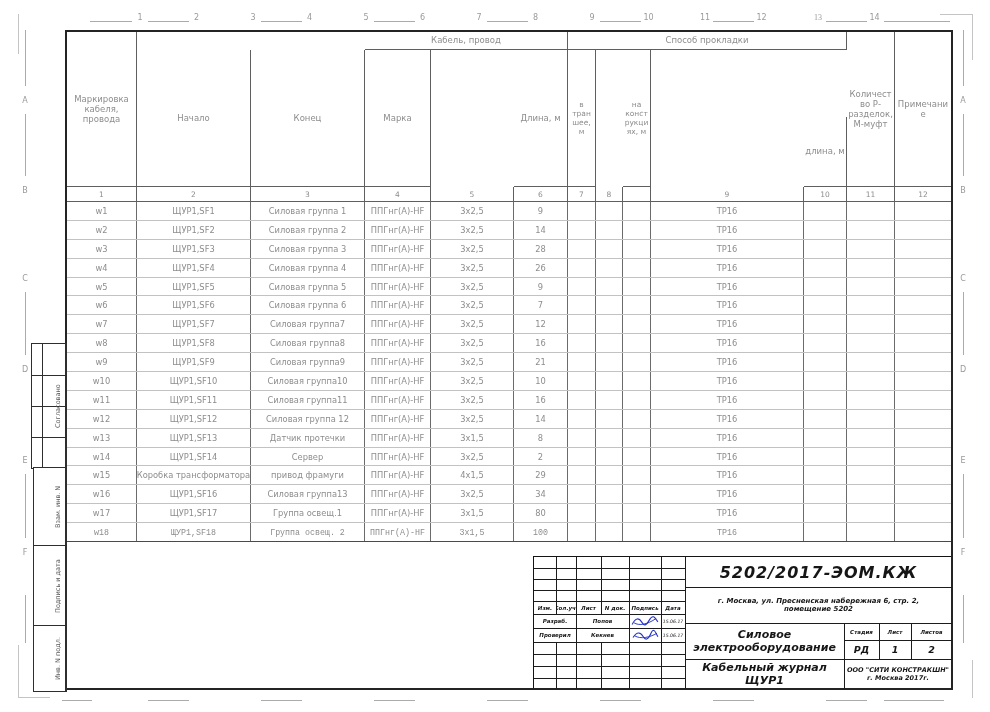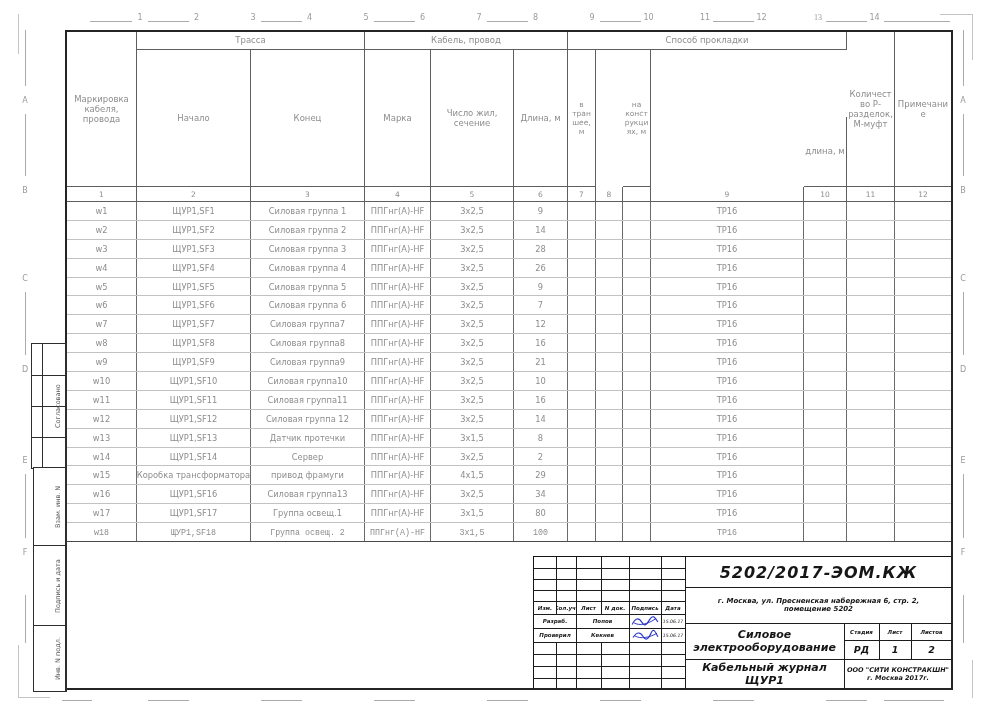--- a/index.html
+++ b/index.html
@@ -55,29 +55,27 @@
   .sig svg{display:block;}
 </style>
 </head>
 <body>
 <div id="sheet">
 
 <div id="frame">
 
   <div id="thead">
     <div class="th" style="grid-column:1;grid-row:1/4">Маркировка кабеля, провода</div>
-    <div class="th" style="grid-column:2/4;grid-row:1">Трасса</div>
     <div class="th" style="grid-column:4/7;grid-row:1">Кабель, провод</div>
     <div class="th" style="grid-column:7/12;grid-row:1">Способ прокладки</div>
     <div class="th" style="grid-column:12;grid-row:1/4">Количество Р-разделок, М-муфт</div>
     <div class="th no-r" style="grid-column:13;grid-row:1/4">Примечание</div>
     <div class="th" style="grid-column:2;grid-row:2/4">Начало</div>
     <div class="th" style="grid-column:3;grid-row:2/4">Конец</div>
     <div class="th" style="grid-column:4;grid-row:2/4">Марка</div>
-    <div class="th" style="grid-column:5;grid-row:2/4">Число жил, сечение</div>
     <div class="th" style="grid-column:6;grid-row:2/4">Длина, м</div>
     <div class="th small" style="grid-column:7;grid-row:2/4">в траншее, м</div>
     <div class="th small" style="grid-column:9;grid-row:2/4">на конструкциях, м</div>
     <div class="th" style="grid-column:11;grid-row:3">длина, м</div>
     <div class="th num" style="grid-column:1;grid-row:4">1</div>
     <div class="th num" style="grid-column:2;grid-row:4">2</div>
     <div class="th num" style="grid-column:3;grid-row:4">3</div>
     <div class="th num" style="grid-column:4;grid-row:4">4</div>
     <div class="th num" style="grid-column:5;grid-row:4">5</div>
     <div class="th num" style="grid-column:6;grid-row:4">6</div>

